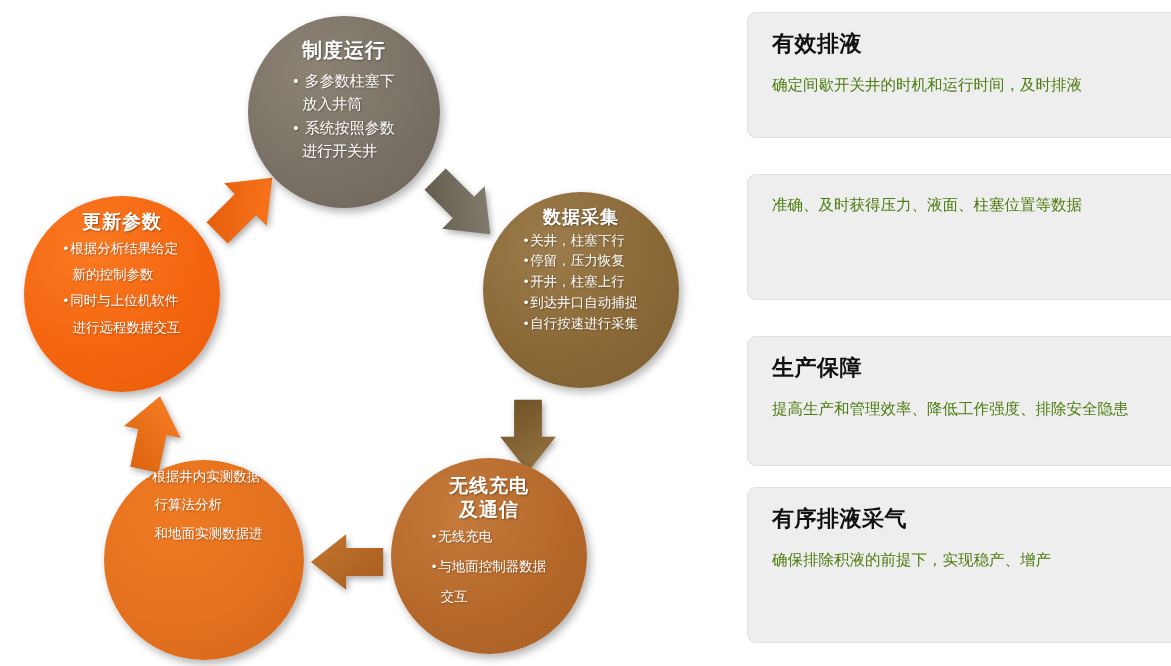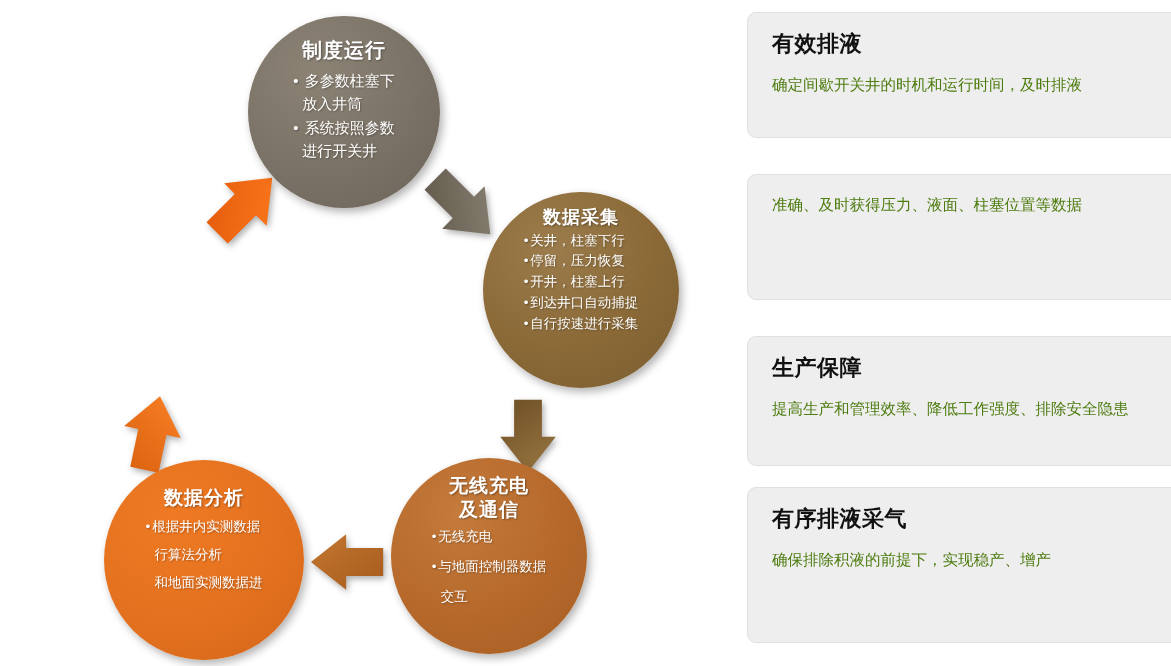--- a/index.html
+++ b/index.html
@@ -218,28 +218,36 @@
       <div>及通信</div>
     </div>
     <div class="node-lines">
       <div class="node-line"><span class="bullet">•</span><span>无线充电</span></div>
       <div class="node-line"><span class="bullet">•</span><span>与地面控制器数据</span></div>
       <div class="node-line cont"><span>交互</span></div>
     </div>
   </div>
 
   <div class="node" id="node-analysis">
-    <div class="node-title">数据分析</div>
     <div class="node-lines">
       <div class="node-line"><span class="bullet">•</span><span>根据井内实测数据</span></div>
       <div class="node-line cont"><span>行算法分析</span></div>
       <div class="node-line cont"><span>和地面实测数据进</span></div>
     </div>
   </div>
 
+  <div class="node" id="node-update">
+    <div class="node-title">更新参数</div>
+    <div class="node-lines">
+      <div class="node-line"><span class="bullet">•</span><span>根据分析结果给定</span></div>
+      <div class="node-line cont"><span>新的控制参数</span></div>
+      <div class="node-line"><span class="bullet">•</span><span>同时与上位机软件</span></div>
+      <div class="node-line cont"><span>进行远程数据交互</span></div>
+    </div>
+  </div>
 
 </div>
 
 <div id="cards-panel">
 
   <div class="card" id="card-0">
     <div class="card-title">有效排液</div>
     <div class="card-body">确定间歇开关井的时机和运行时间，及时排液</div>
   </div>
 

